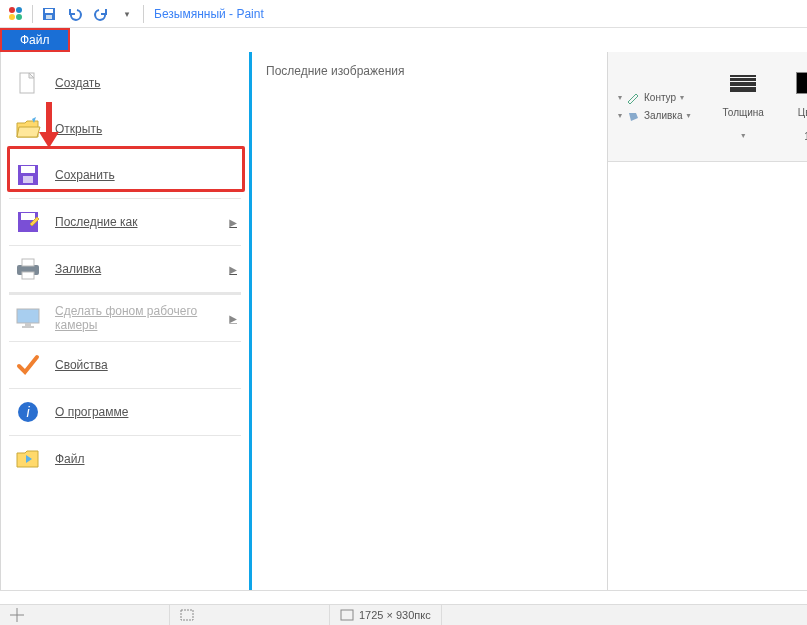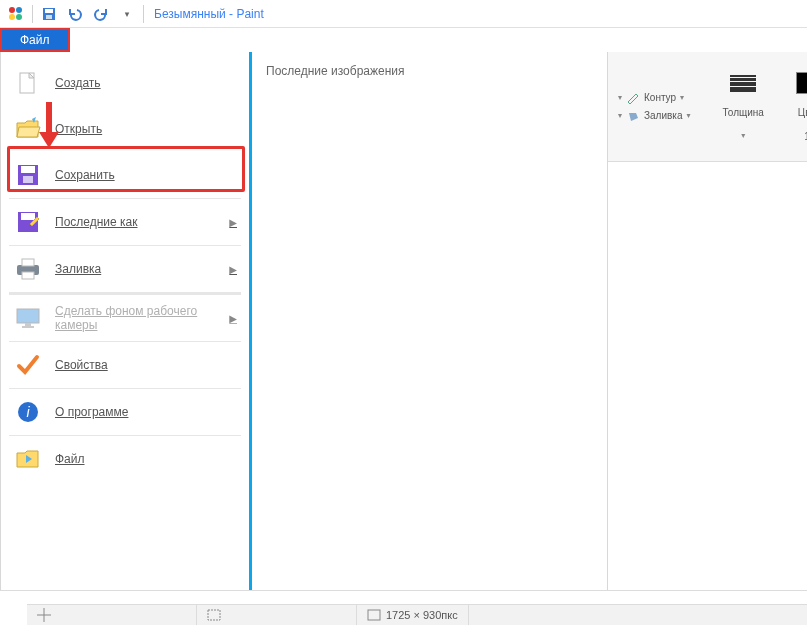--- a/index.html
+++ b/index.html
@@ -36,21 +36,21 @@
 .rib-label { font-size: 10px; color: #555; text-align: center; }
 .rib-small-row { display: flex; align-items: center; gap: 4px; font-size: 10px; color: #555; }
 .rib-sep { width: 1px; height: 64px; background: #dcdcdc; }
 .rib-tiny-tri { font-size: 8px; color: #888; }
 .thickness-preview { width: 26px; height: 20px; display: flex; flex-direction: column; justify-content: space-evenly; }
 .thickness-preview div { height: 2px; background: #333; }
 .color-swatch { width: 22px; height: 22px; background: #000; border: 1px solid #888; }
 
 
 .canvas-strip { position: absolute; left: 0; right: 0; top: 590px; height: 14px; background: #fff; border-top: 1px solid #dcdcdc; }
-.statusbar { position: absolute; left: 0; right: 0; bottom: 0; height: 21px; background: #f2f2f2; border-top: 1px solid #dcdcdc; display: flex; align-items: center; font-size: 11px; color: #555; margin-left: 27px; }
+.statusbar { position: absolute; left: 0; right: 0; bottom: 0; height: 21px; background: #f2f2f2; border-top: 1px solid #dcdcdc; display: flex; align-items: center; font-size: 11px; color: #555; }
 .status-cell { display: flex; align-items: center; gap: 5px; padding: 0 10px; height: 100%; border-right: 1px solid #dcdcdc; }
 .status-cell.wide { width: 170px; }
 .status-cell.wide2 { width: 160px; }
 </style>
 </head>
 <body>
 
 <div class="titlebar">
   <span class="icon-slot">
     <svg width="18" height="18" viewBox="0 0 18 18">

